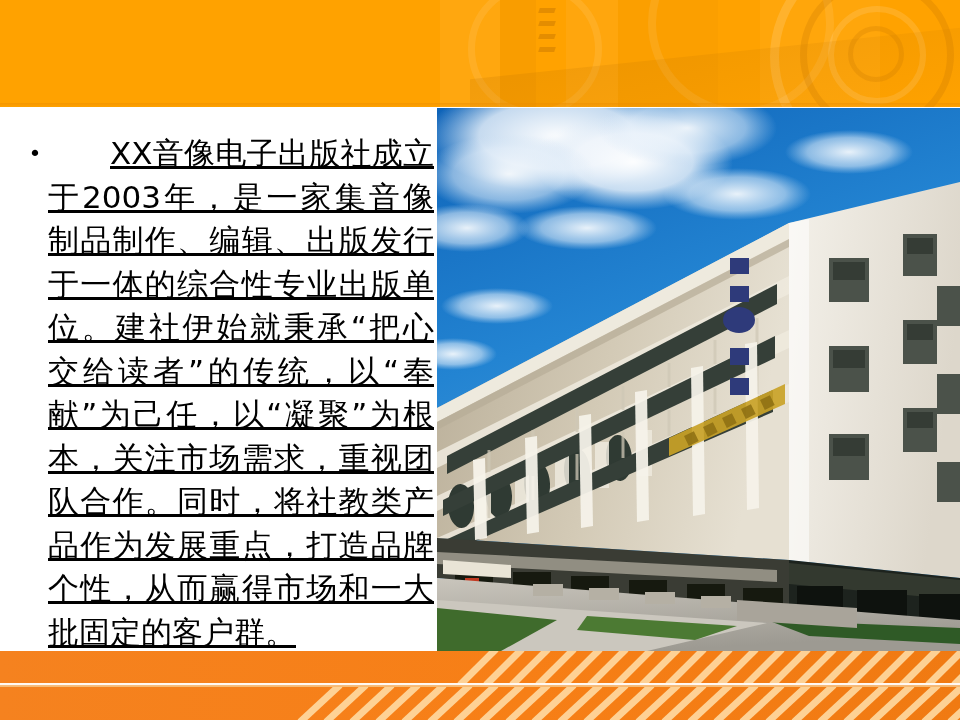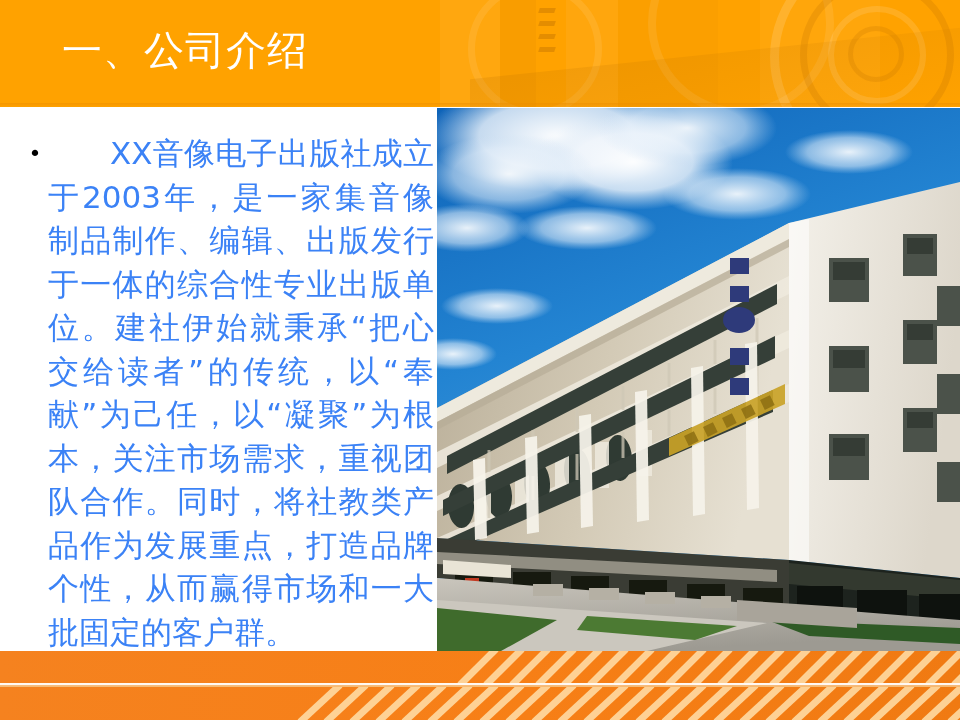--- a/index.html
+++ b/index.html
@@ -134,26 +134,27 @@
     flex: 0 0 26px;
     font-size: 22px;
     line-height: 44px;
     color: #000000;
     text-align: center;
   }
   #body-paragraph {
     flex: 1 1 auto;
     font-size: 31px;
     line-height: 43.5px;
-    color: #3b82f6;
+    color: #000000;
     text-align: justify;
     text-justify: inter-ideograph;
     text-indent: 2em;
     font-family: "DejaVu Sans", "Liberation Sans", sans-serif;
     word-break: break-all;
+    text-decoration: underline;
   }
 
   
   #photo {
     position: absolute;
     left: 437px;
     top: 108px;
     width: 523px;
     height: 543px;
     overflow: hidden;
@@ -196,21 +197,20 @@
     <div class="swirl" id="swirl-e"></div>
     <div class="swirl" id="swirl-f"></div>
     <div class="swirl" id="swirl-a"></div>
     <div class="swirl" id="swirl-b"></div>
     <div class="swirl" id="swirl-c"></div>
     <div class="swirl" id="swirl-d"></div>
 
     <div id="hdr-sweep"></div>
     <div id="hdr-edge"></div>
 
-    <div id="title">一、公司介绍</div>
   </div>
 
   <div id="body-text-block">
     <div id="bullet-marker">•</div>
     <div id="body-paragraph">XX音像电子出版社成立于2003年，是一家集音像制品制作、编辑、出版发行于一体的综合性专业出版单位。建社伊始就秉承“把心交给读者”的传统，以“奉献”为己任，以“凝聚”为根本，关注市场需求，重视团队合作。同时，将社教类产品作为发展重点，打造品牌个性，从而赢得市场和一大批固定的客户群。</div>
   </div>
 
   <div id="photo">
     <svg id="photo-svg" viewBox="0 0 523 543" preserveAspectRatio="none">
       <defs>

